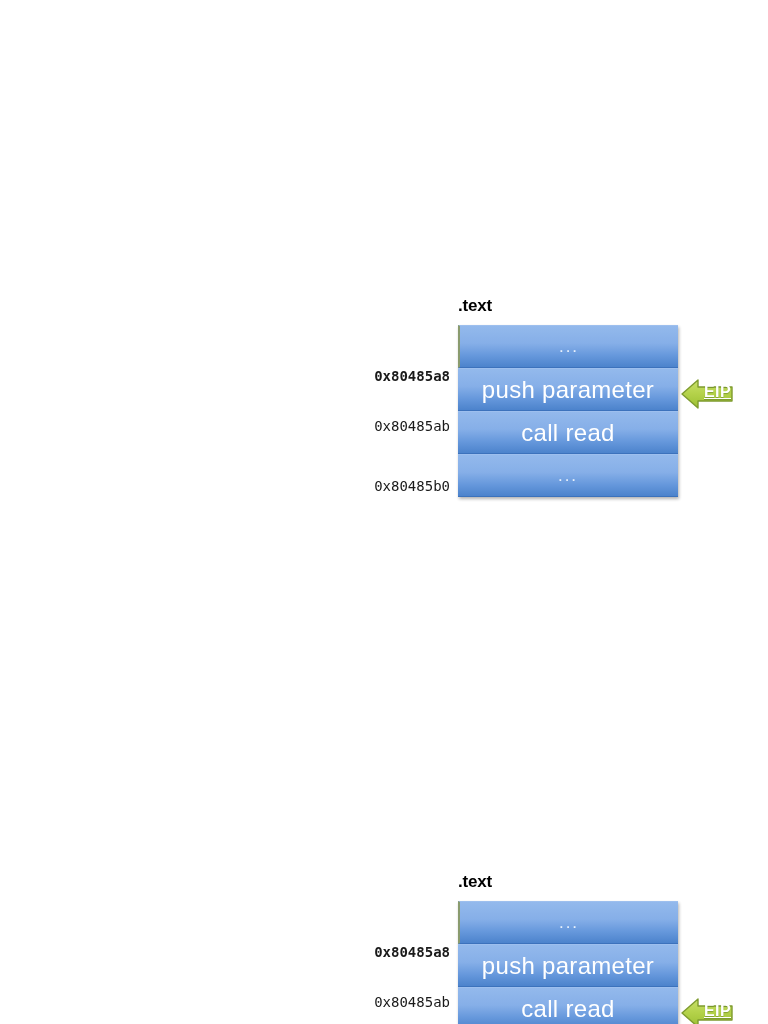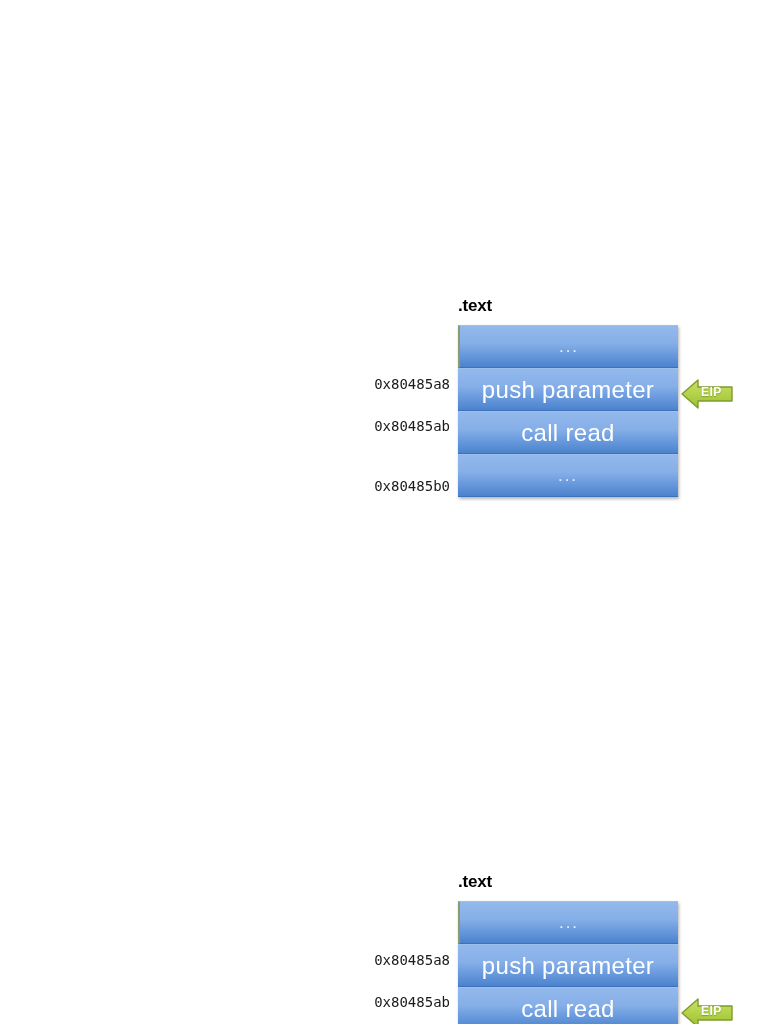--- a/index.html
+++ b/index.html
@@ -85,21 +85,21 @@
     position: absolute;
     left: 330px;
     width: 120px;
     text-align: right;
     font-family: "DejaVu Sans Mono", monospace;
     font-size: 14px;
     color: #1A1A1A;
     line-height: 16px;
     white-space: nowrap;
   }
-  .addr.a0 { top: 80px;  }
+  .addr.a0 { top: 72px; font-weight: bold;  }
   .addr.a1 { top: 122px; text-align: right; }
   .addr.a2 { top: 182px; }
 
   
   .eip-arrow {
     position: absolute;
     left: 681px;
     width: 52px;
     height: 34px;
   }
@@ -109,29 +109,30 @@
     display: block;
     width: 52px;
     height: 34px;
     overflow: visible;
   }
   .eip-text {
     position: absolute;
     left: 20px;
     top: 9px;
     width: 30px;
-    text-align: left;
-    font-family: "Liberation Sans", sans-serif;
-    font-size: 12px;
+    text-align: right;
+    font-family: "Liberation Sans", sans-serif;
+    font-size: 16px;
     font-weight: bold;
     color: #FFFFFF;
     letter-spacing: 0.4px;
     line-height: 12px;
     text-shadow: 0 1px 1px rgba(90,120,30,0.55);
     pointer-events: none;
+    text-decoration: underline;
   }
 </style>
 </head>
 <body>
 
 <div class="diagram d1">
 
   <div class="section-label">.text</div>
 
   <div class="addr a0">0x80485a8</div>

